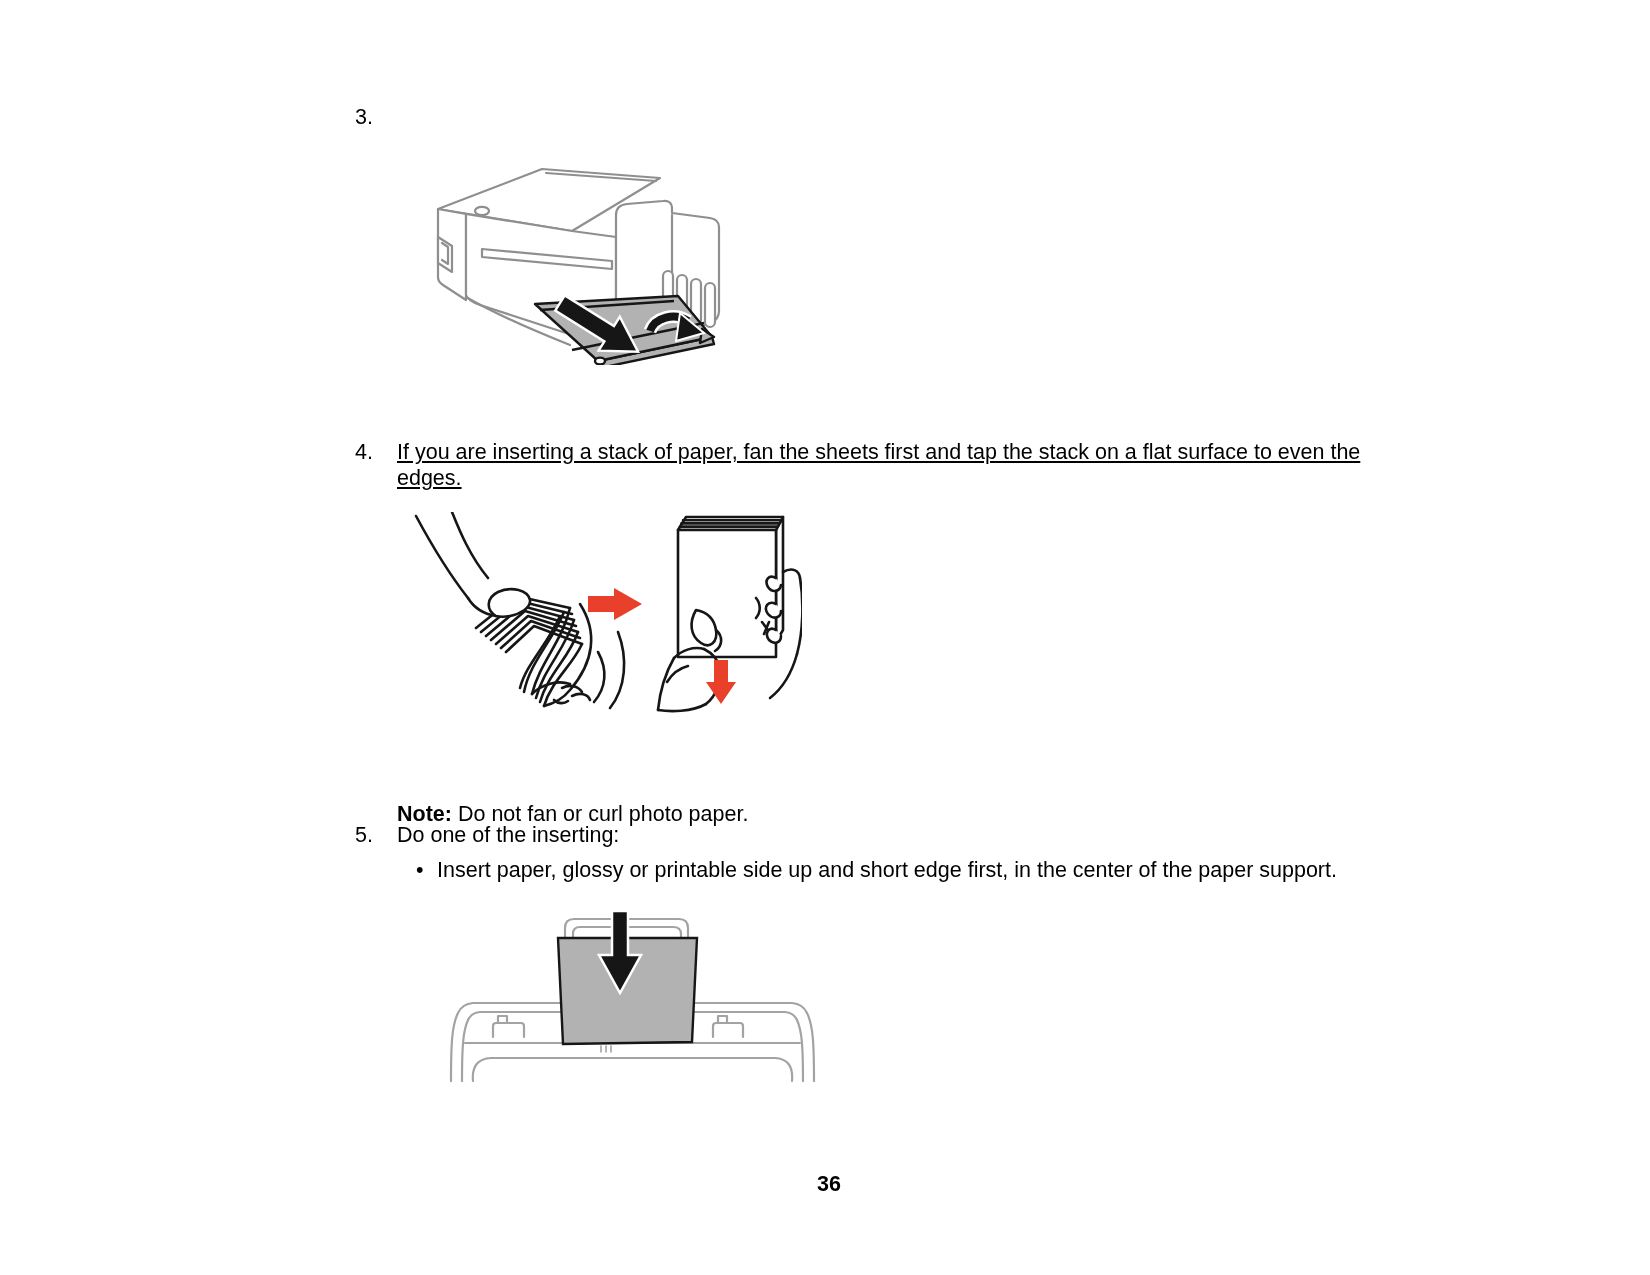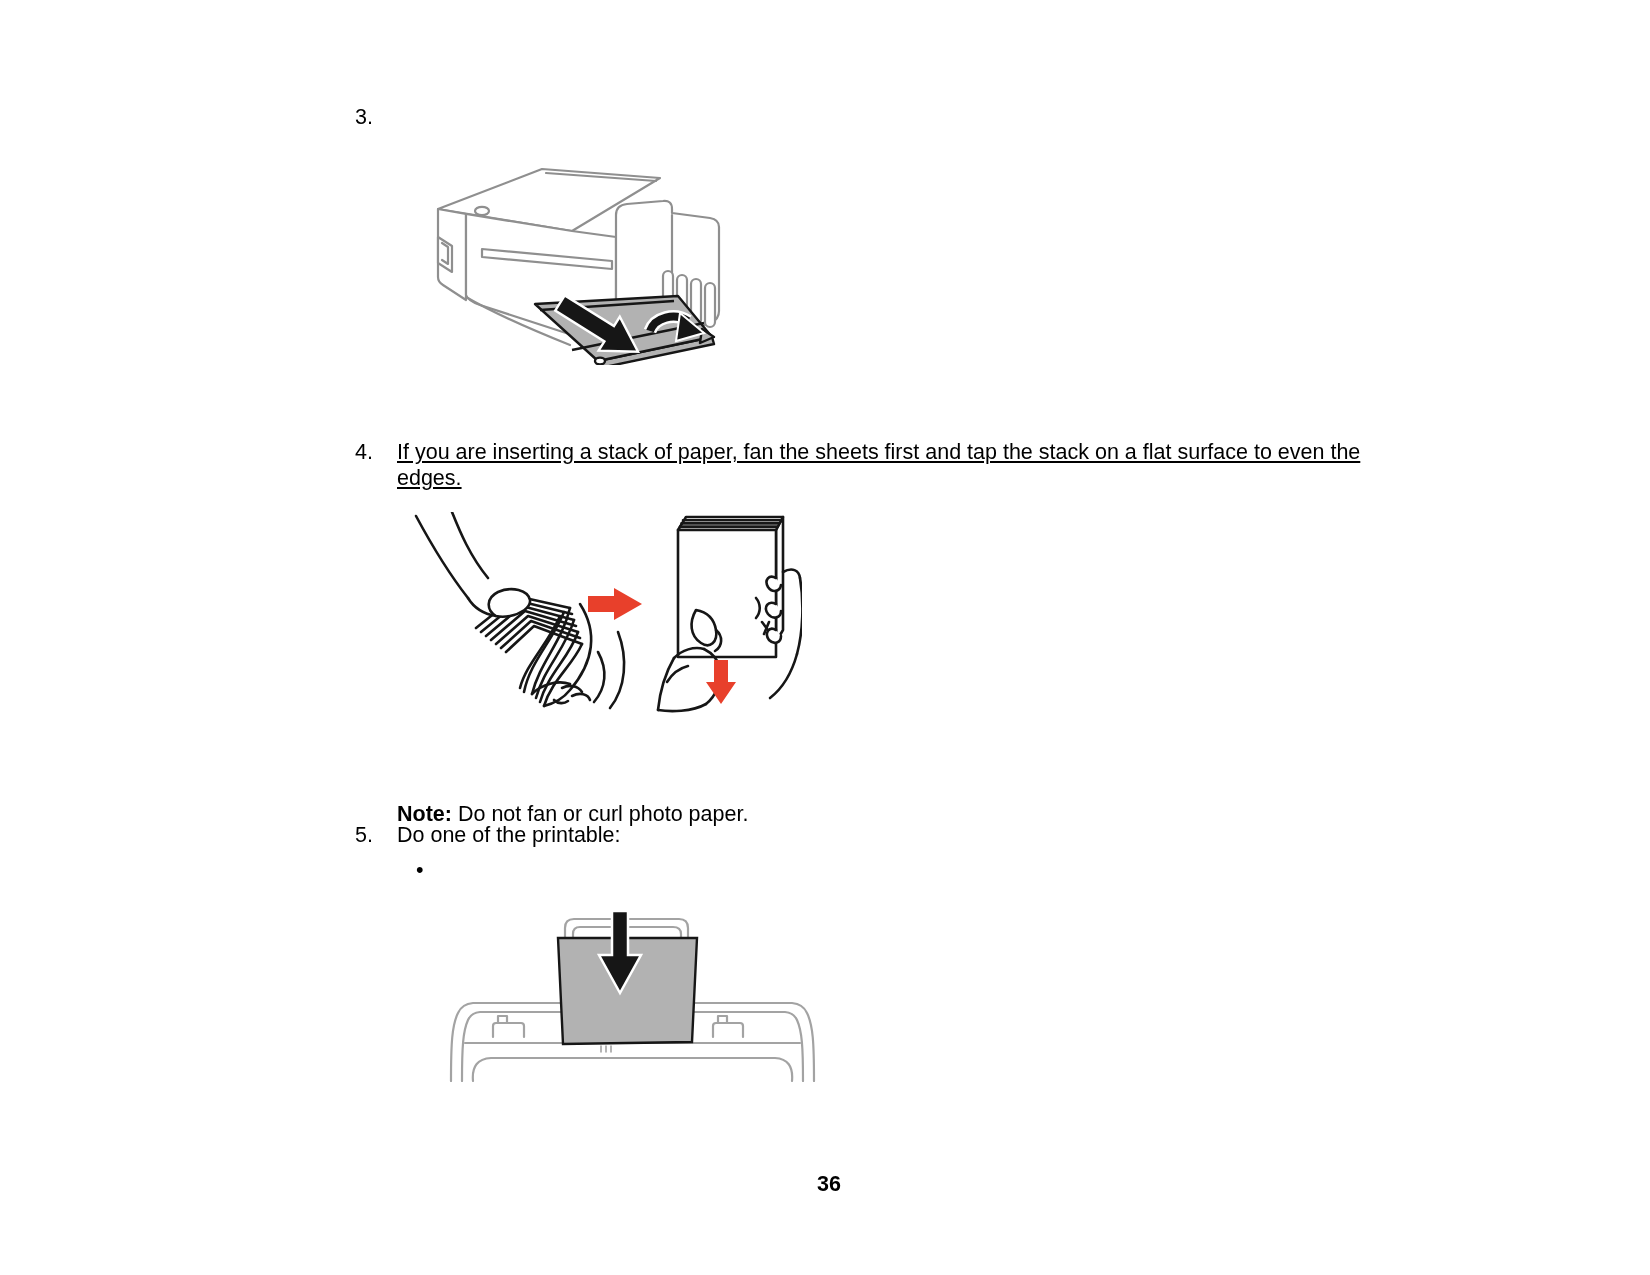--- a/index.html
+++ b/index.html
@@ -149,25 +149,26 @@
     <polygon class="red" points="302,148 316,148 316,170 324,170 309,192 294,170 302,170"></polygon>
   </svg>
 </div>
 
 <div class="abs txt" style="left:397px;top:769px;width:1000px;margin-top:32px;">
   <span class="note-label">Note:</span><span>Do not fan or curl photo paper.</span>
 </div>
 
 <div class="abs txt step" style="left:355px;top:822px;width:1060px;">
   <div class="num">5.</div>
-  <div>Do one of the printable:</div>
+  <div>Do one of the inserting:</div>
 </div>
 
 <div class="abs txt bullet" style="left:416px;top:857px;width:1010px;">
   <div class="marker">•</div>
+  <div>Insert paper, glossy or printable side up and short edge first, in the center of the paper support.</div>
 </div>
 
 <div class="abs" style="left:445px;top:907px;">
   <svg width="375" height="175" viewBox="0 0 375 175" aria-label="Paper loaded printable side up in the center of the paper support">
     <g stroke-width="2.2" stroke-linejoin="round" stroke-linecap="round">
 
       <path class="frf" d="M120,42 L120,21 Q120,12 129,12 L234,12 Q243,12 243,21 L243,42"></path>
       <path class="fr" d="M128,42 L128,27 Q128,20 135,20 L228,20 Q236,20 236,27 L236,42"></path>
 
       <path class="fr" d="M6,174 C6,136 7,118 13,106 Q17,97 28,96 L118,96"></path>

